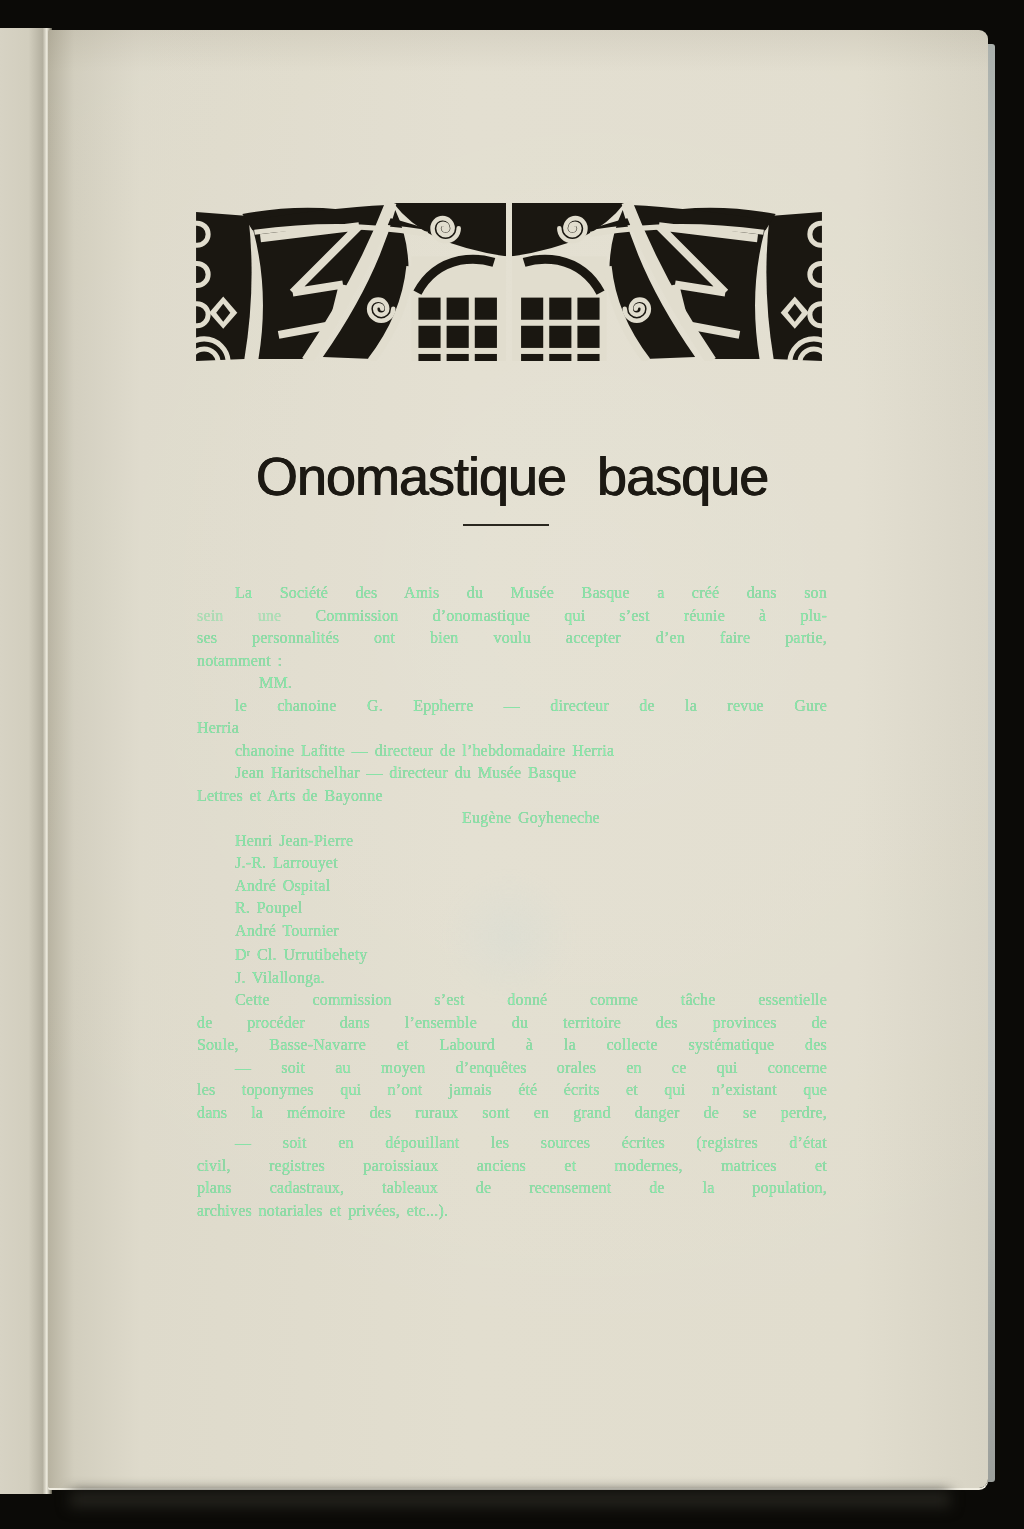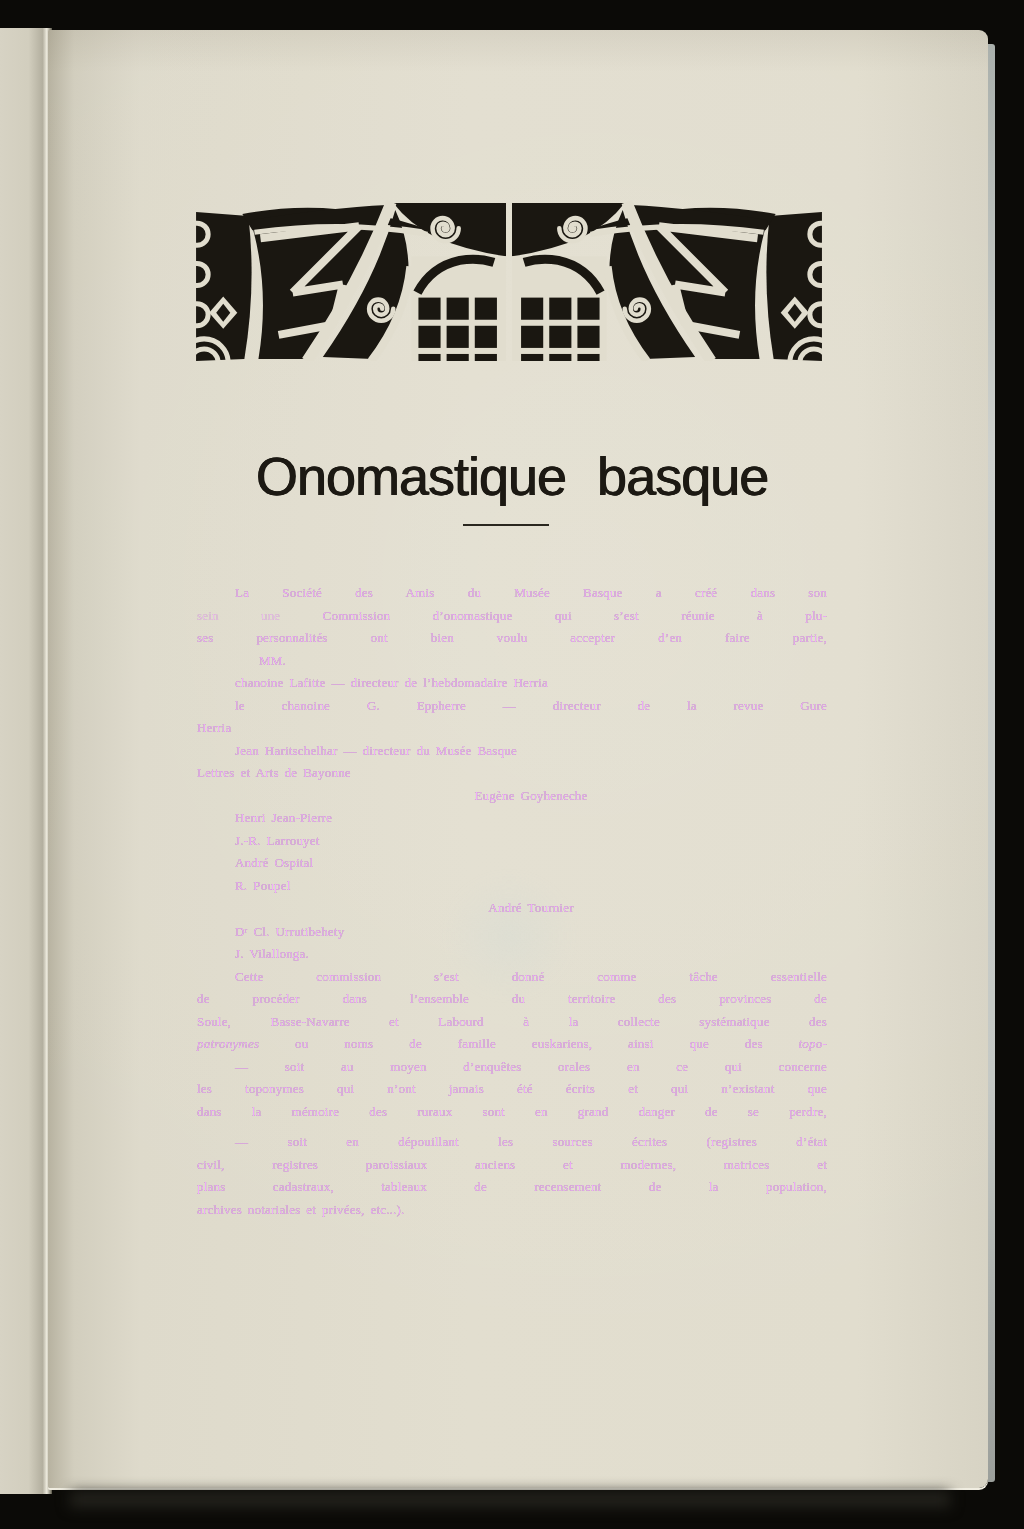--- a/index.html
+++ b/index.html
@@ -44,21 +44,21 @@
     text-align:center;font-family:"Liberation Sans", sans-serif;font-weight:normal;
     font-size:54px;line-height:60px;letter-spacing:-1px;word-spacing:17px;
     color:#1c1913;
     text-shadow:0.6px 0 currentColor, -0.4px 0 currentColor;
   }
   .title-rule{
     position:absolute;left:463px;top:524px;width:86px;height:2px;background:#2a271f;
   }
   .textblock{
     position:absolute;left:197px;top:582px;width:630px;
-    font-size:13px;line-height:22.5px;color:#f0abfc;
+    font-size:16px;line-height:22.5px;color:#86efac;
     letter-spacing:0.2px;
     text-shadow:0 0 0.5px rgba(63,60,51,0.55);
   }
   .para{margin:0;}
   .tline{word-spacing:2.5px;white-space:normal;}
   .tline.just{text-align:justify;text-align-last:justify;word-spacing:normal;}
   .it{font-style:italic;}
   .sup{font-size:0.62em;vertical-align:0.42em;}
   .fade{opacity:0.62;filter:blur(0.3px);}
 </style>
@@ -111,30 +111,31 @@
 </svg>
 
 <h1 class="doc-title">Onomastique basque</h1>
 <div class="title-rule"></div>
 
 <div class="textblock">
     <div class="para">
       <div class="tline just" style="text-indent: 38px;">La Société des Amis du Musée Basque a créé dans son</div>
       <div class="tline just"><span class="fade">sein une</span><span> Commission d’onomastique qui s’est réunie à plu-</span></div>
       <div class="tline just">ses personnalités ont bien voulu accepter d’en faire partie,</div>
+      <div class="tline">notamment :</div>
     </div>
     <div class="para">
       <div class="tline" style="text-indent: 62px;">MM.</div>
     </div>
     <div class="para">
-      <div class="tline" style="text-indent: 38px;">chanoine Lafitte — directeur de l’hebdomadaire Herria</div>
+      <div class="tline just" style="text-indent: 38px;">le chanoine G. Eppherre — directeur de la revue Gure</div>
+      <div class="tline">Herria</div>
     </div>
     <div class="para">
-      <div class="tline just" style="text-indent: 38px;">le chanoine G. Eppherre — directeur de la revue Gure</div>
-      <div class="tline">Herria</div>
+      <div class="tline" style="text-indent: 38px;">chanoine Lafitte — directeur de l’hebdomadaire Herria</div>
     </div>
     <div class="para">
       <div class="tline" style="text-indent: 38px;">Jean Haritschelhar — directeur du Musée Basque</div>
     </div>
     <div class="para">
       <div class="tline">Lettres et Arts de Bayonne</div>
     </div>
     <div class="para">
       <div class="tline" style="text-indent: 38px; text-align: center;">Eugène Goyheneche</div>
     </div>
@@ -144,33 +145,32 @@
     <div class="para">
       <div class="tline" style="text-indent: 38px;">J.-R. Larrouyet</div>
     </div>
     <div class="para">
       <div class="tline" style="text-indent: 38px;">André Ospital</div>
     </div>
     <div class="para">
       <div class="tline" style="text-indent: 38px;">R. Poupel</div>
     </div>
     <div class="para">
-      <div class="tline" style="text-indent: 38px; text-align: center;">André Tournier</div>
+      <div class="tline" style="text-indent: 38px;">André Tournier</div>
     </div>
     <div class="para">
       <div class="tline" style="text-indent: 38px;"><span>D</span><span class="sup">r</span><span> Cl. Urrutibehety</span></div>
     </div>
     <div class="para">
       <div class="tline" style="text-indent: 38px;">J. Vilallonga.</div>
     </div>
     <div class="para">
       <div class="tline just" style="text-indent: 38px;">Cette commission s’est donné comme tâche essentielle</div>
       <div class="tline just">de procéder dans l’ensemble du territoire des provinces de</div>
       <div class="tline just">Soule, Basse-Navarre et Labourd à la collecte systématique des</div>
-      <div class="tline just"><span class="it">patronymes</span><span> ou noms de famille euskariens, ainsi que des </span><span class="it">topo-</span></div>
     </div>
     <div class="para">
       <div class="tline just" style="text-indent: 38px;">— soit au moyen d’enquêtes orales en ce qui concerne</div>
       <div class="tline just">les toponymes qui n’ont jamais été écrits et qui n’existant que</div>
       <div class="tline just">dans la mémoire des ruraux sont en grand danger de se perdre,</div>
     </div>
     <div class="para">
       <div class="tline just" style="text-indent: 38px; margin-top: 8px;">— soit en dépouillant les sources écrites (registres d’état</div>
       <div class="tline just">civil, registres paroissiaux anciens et modernes, matrices et</div>
       <div class="tline just">plans cadastraux, tableaux de recensement de la population,</div>

